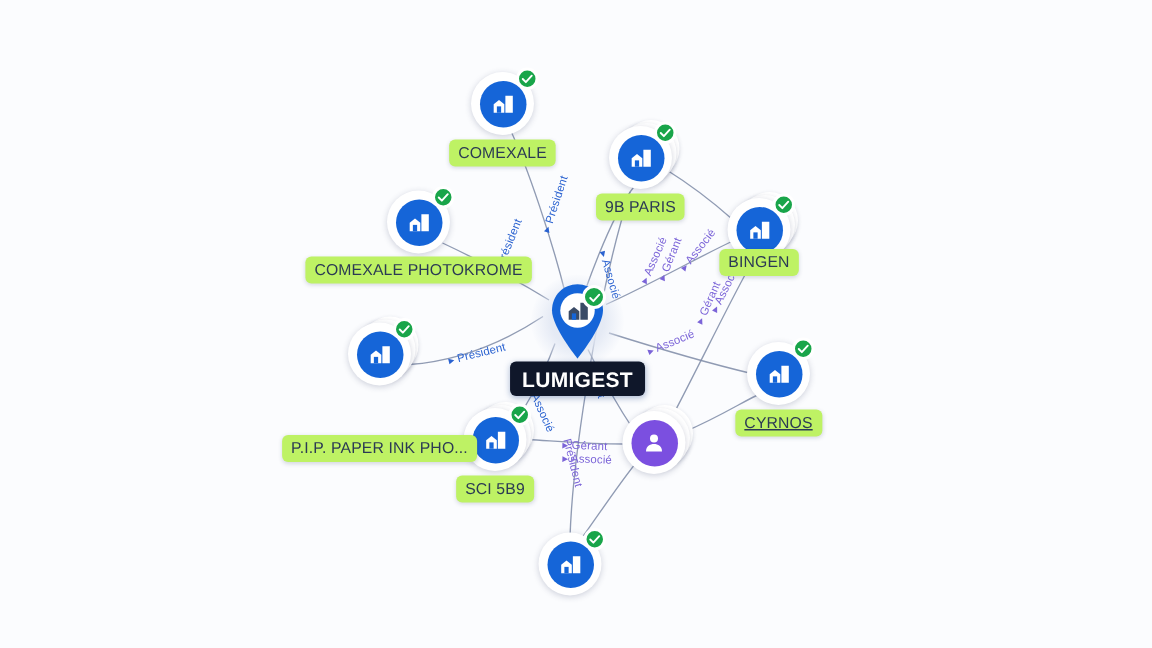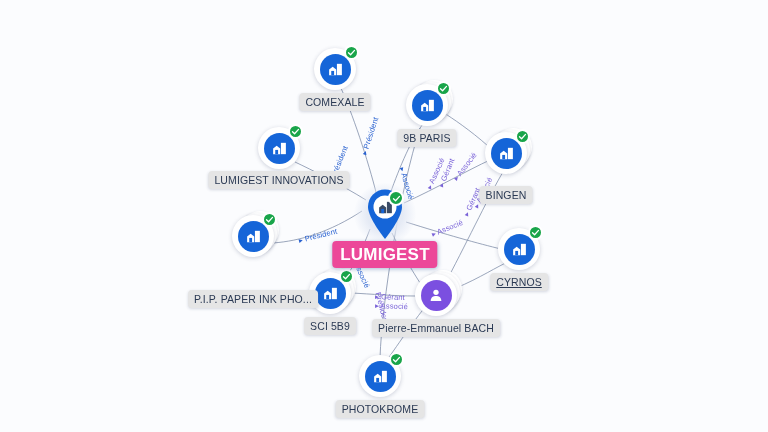--- a/index.html
+++ b/index.html
@@ -91,21 +91,21 @@
     border: 2px solid #ffffff;
     box-sizing: border-box;
     z-index: 4;
     display: flex;
     align-items: center;
     justify-content: center;
   }
   .node-label {
     position: absolute;
     transform: translateX(-50%);
-    background: #e5e5e5;
+    background: #bef264;
     color: #2b3a54;
     font-size: 10.5px;
     letter-spacing: 0.1px;
     white-space: nowrap;
     padding: 3px 6px;
     border-radius: 4px;
     box-shadow: 0 1px 3px rgba(40,50,90,0.18);
     z-index: 6;
   }
   
@@ -125,23 +125,23 @@
   .pin-wrap {
     position: absolute;
     left: -21px;
     top: -26px;
     width: 42px;
     height: 52px;
   }
   .pin-label {
     position: absolute;
     transform: translateX(-50%);
-    background: #ec4899;
+    background: #0f172a;
     color: #ffffff;
-    font-size: 17px;
+    font-size: 14px;
     font-weight: bold;
     letter-spacing: 0.2px;
     white-space: nowrap;
     padding: 3.5px 8px;
     border-radius: 4px;
     box-shadow: 0 1px 4px rgba(20,60,130,0.35);
     z-index: 12;
     text-align: center;
   }
   
@@ -238,21 +238,21 @@
             <rect x="6" y="14" width="4" height="6" fill="#1565d8"></rect>
           </svg>
         </div>
         <div class="check-badge">
           <svg width="9" height="9" viewBox="0 0 24 24">
             <path d="M4 12.5 L9.5 18 L20 6.5" fill="none" stroke="#ffffff" stroke-width="3.4" stroke-linecap="round" stroke-linejoin="round"></path>
           </svg>
         </div>
       </div>
     </div>
-    <div class="node-label" style="left: 506px; top: 186px;">BINGEN</div>
+    <div class="node-label" style="left: 506px; top: 166px;">BINGEN</div>
     <div class="node" style="left: 519px; top: 249px;">
       <div class="node-disc">
         <div class="icon-circle">
           <svg width="17" height="17" viewBox="0 0 24 24">
             <path d="M3 20 L3 12 L8 8 L13 12 L13 20 Z" fill="#ffffff"></path>
             <rect x="14" y="4" width="7" height="16" fill="#ffffff"></rect>
             <rect x="6" y="14" width="4" height="6" fill="#1565d8"></rect>
           </svg>
         </div>
         <div class="check-badge">
@@ -272,21 +272,21 @@
             <rect x="6" y="14" width="4" height="6" fill="#1565d8"></rect>
           </svg>
         </div>
         <div class="check-badge">
           <svg width="9" height="9" viewBox="0 0 24 24">
             <path d="M4 12.5 L9.5 18 L20 6.5" fill="none" stroke="#ffffff" stroke-width="3.4" stroke-linecap="round" stroke-linejoin="round"></path>
           </svg>
         </div>
       </div>
     </div>
-    <div class="node-label" style="left: 279px; top: 171px;">LUMIGEST INNOVATIONS</div>
+    <div class="node-label" style="left: 279px; top: 171px;">COMEXALE PHOTOKROME</div>
     <div class="node" style="left: 253px; top: 236px;">
       <div class="node-stack s2"></div>
       <div class="node-stack s1"></div>
       <div class="node-disc">
         <div class="icon-circle">
           <svg width="17" height="17" viewBox="0 0 24 24">
             <path d="M3 20 L3 12 L8 8 L13 12 L13 20 Z" fill="#ffffff"></path>
             <rect x="14" y="4" width="7" height="16" fill="#ffffff"></rect>
             <rect x="6" y="14" width="4" height="6" fill="#1565d8"></rect>
           </svg>
@@ -323,38 +323,36 @@
       <div class="node-stack s1"></div>
       <div class="node-disc">
         <div class="icon-circle person">
           <svg width="16" height="16" viewBox="0 0 24 24">
             <circle cx="12" cy="8" r="4" fill="#ffffff"></circle>
             <path d="M4 21 C4 15.5 8 13.5 12 13.5 C16 13.5 20 15.5 20 21 Z" fill="#ffffff"></path>
           </svg>
         </div>
       </div>
     </div>
-    <div class="node-label" style="left: 436px; top: 319px;">Pierre-Emmanuel BACH</div>
     <div class="node" style="left: 380px; top: 376px;">
       <div class="node-disc">
         <div class="icon-circle">
           <svg width="17" height="17" viewBox="0 0 24 24">
             <path d="M3 20 L3 12 L8 8 L13 12 L13 20 Z" fill="#ffffff"></path>
             <rect x="14" y="4" width="7" height="16" fill="#ffffff"></rect>
             <rect x="6" y="14" width="4" height="6" fill="#1565d8"></rect>
           </svg>
         </div>
         <div class="check-badge">
           <svg width="9" height="9" viewBox="0 0 24 24">
             <path d="M4 12.5 L9.5 18 L20 6.5" fill="none" stroke="#ffffff" stroke-width="3.4" stroke-linecap="round" stroke-linejoin="round"></path>
           </svg>
         </div>
       </div>
     </div>
-    <div class="node-label" style="left: 380px; top: 400px;">PHOTOKROME</div>
     <div id="center-node" style="left: 385px; top: 214px;">
       <div class="pin-halo"></div>
       <div class="pin-wrap"><svg width="42" height="52" viewBox="0 0 42 52">
           <path d="M21 51 C21 51 4 30 4 19 C4 9 11.6 1.5 21 1.5 C30.4 1.5 38 9 38 19 C38 30 21 51 21 51 Z" fill="#1565d8"></path>
           <circle cx="21" cy="19" r="11.5" fill="#ffffff"></circle>
         </svg><div style="position: absolute; left: 12px; top: 10px; width: 18px; height: 18px; display: flex; align-items: center; justify-content: center;">
           <svg width="17" height="17" viewBox="0 0 24 24">
             <path d="M3 20 L3 12 L8 8 L13 12 L13 20 Z" fill="#3a4b66"></path>
             <rect x="14" y="4" width="7" height="16" fill="#3a4b66"></rect>
             <rect x="6" y="14" width="4" height="6" fill="#1565d8"></rect>

